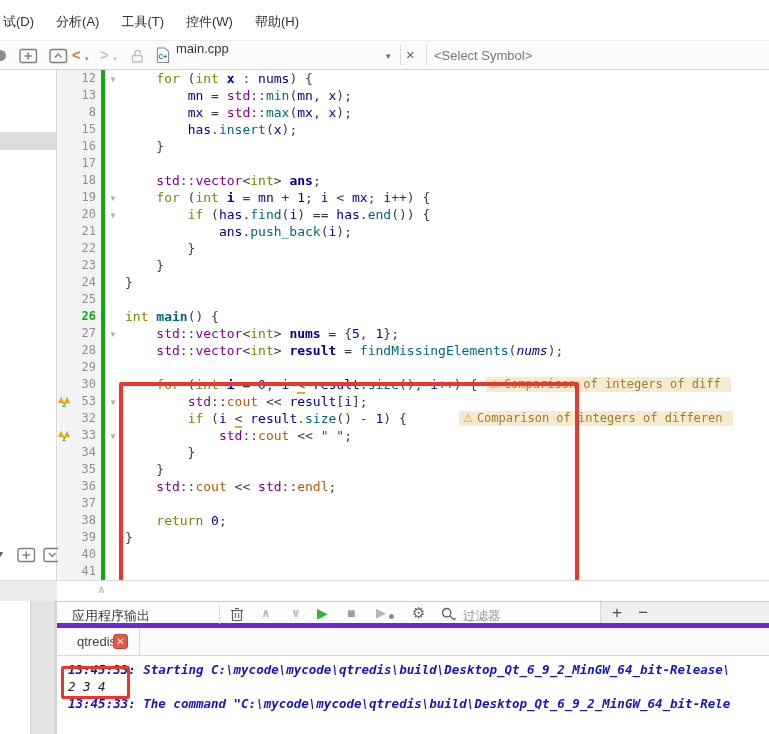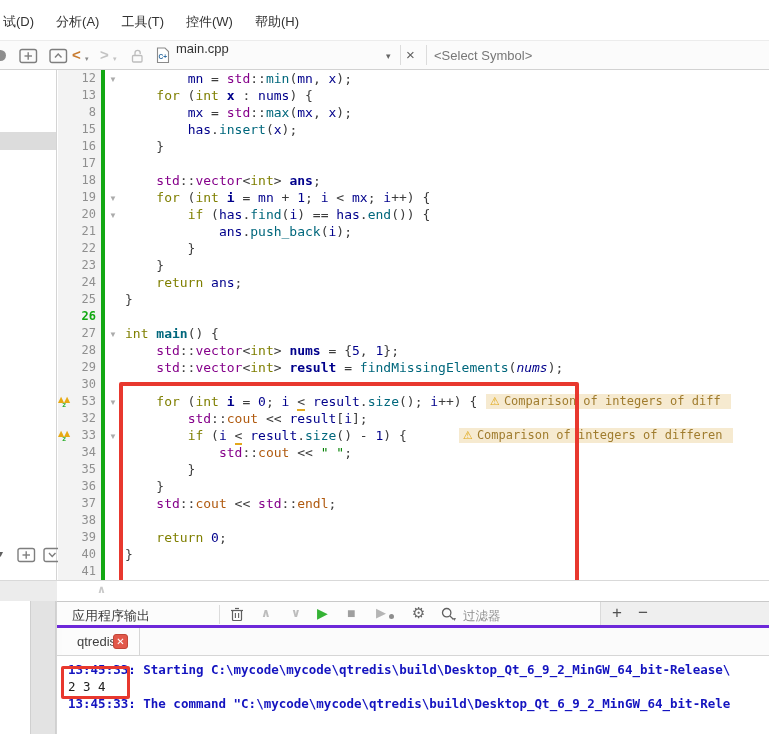--- a/index.html
+++ b/index.html
@@ -62,21 +62,21 @@
   .ann-text{color:#a07c2e;font-size:12px;font-family:"DejaVu Sans Mono","Liberation Mono",monospace;}
   .red-box-editor{position:absolute;left:119px;top:312px;width:452px;height:250px;
                   border:4px solid #e8382e;border-radius:2px;pointer-events:none;}
   
   .midstrip{position:absolute;left:0;top:580px;width:100%;height:21px;background:#fff;
             border-top:1px solid #d9d9d9;box-sizing:border-box;}
   .midstrip-left{position:absolute;left:0;top:0;width:57px;height:100%;background:#ececec;}
   .mid-chevron{position:absolute;left:97px;top:2px;font-size:11px;font-weight:bold;color:#c9c9c9;}
   
   .panel-header{position:absolute;left:0;top:601px;width:100%;height:27px;background:#fcfcfc;
-                border-top:1px solid #c9c9c9;border-bottom:3px solid #6d28d9;box-sizing:border-box;}
+                border-top:1px solid #c9c9c9;border-bottom:5px solid #6d28d9;box-sizing:border-box;}
   .panel-header>*{position:absolute;}
   .panel-title{left:72px;top:5px;font-size:13px;color:#404040;}
   .ph-sep{left:219px;top:3px;width:1px;height:19px;background:#dcdcdc;}
   .ph-trash{left:230px;top:5px;}
   .ph-up{left:261px;top:4px;font-size:12px;font-weight:bold;color:#bcbcbc;}
   .ph-down{left:291px;top:4px;font-size:12px;font-weight:bold;color:#bcbcbc;}
   .ph-play{left:317px;top:3px;font-size:14px;color:#35b335;}
   .ph-stop{left:347px;top:3px;font-size:14px;color:#9f9f9f;}
   .ph-bugplay{left:376px;top:3px;font-size:13px;color:#b5b5b5;}
   .ph-bugdot{left:389px;top:12px;width:5px;height:5px;border-radius:50%;background:#8d8d8d;}
@@ -89,21 +89,21 @@
   .ph-minus{position:absolute;left:37px;top:1px;font-size:17px;color:#4f4f4f;}
   .tab-row{position:absolute;left:0;top:628px;width:100%;height:28px;background:#fbfbfb;
            border-bottom:1px solid #d6d6d6;box-sizing:border-box;}
   .out-tab{position:absolute;left:62px;top:0;width:78px;height:27px;background:#fcfcfc;
            border-right:1px solid #d6d6d6;box-sizing:border-box;}
   .tab-label{position:absolute;left:15px;top:6px;font-size:13px;color:#404040;}
   .tab-close{position:absolute;left:51px;top:6px;width:15px;height:15px;background:#e2584a;
              border:1px solid #c14537;border-radius:3px;box-sizing:border-box;
              color:#fff;font-size:10px;font-weight:bold;text-align:center;line-height:13px;}
   .output{position:absolute;left:57px;top:656px;right:0;height:78px;background:#fff;
-          padding:5px 0 0 11px;box-sizing:border-box;}
+          padding:5px 0 0 11px;box-sizing:border-box;font-style:italic;}
   .out-line{height:17px;line-height:17px;white-space:pre;
             font-family:"DejaVu Sans Mono","Liberation Mono",monospace;font-size:12.5px;font-weight:bold;}
   .out-status{color:#1414c0;}
   .out-stdout{color:#202020;font-weight:normal;}
   .bl-strip{position:absolute;left:0;top:601px;width:57px;height:133px;background:#fff;
             border-right:1px solid #d4d4d4;box-sizing:border-box;}
   .bl-col{position:absolute;left:30px;top:0;width:26px;height:100%;background:#e3e3e3;
           border-left:1px solid #d0d0d0;border-right:1px solid #d0d0d0;box-sizing:border-box;}
   .red-box-output{position:absolute;left:61px;top:666px;width:63px;height:27px;
                   border:3px solid #e8382e;border-radius:2px;pointer-events:none;}
@@ -246,33 +246,32 @@
         <div class="fold-row"></div>
         <div class="fold-row"></div>
         <div class="fold-row"></div>
         <div class="fold-row"></div>
         <div class="fold-row"></div>
         <div class="fold-row"></div>
         <div class="fold-row"></div>
         <div class="fold-row"></div>
       </div>
     <div class="code-col" id="code-col">
+        <div class="code-row"><span class="tk-p">    </span><span class="tk-kw">for</span><span class="tk-p"> (</span><span class="tk-kw">int</span><span class="tk-p"> </span><span class="tk-varb">x</span><span class="tk-p"> : </span><span class="tk-var">nums</span><span class="tk-p">) {</span></div>
         <div class="code-row"><span class="tk-p">        </span><span class="tk-var">mn</span><span class="tk-p"> = </span><span class="tk-ns">std</span><span class="tk-p">::</span><span class="tk-fn">min</span><span class="tk-p">(</span><span class="tk-var">mn</span><span class="tk-p">, </span><span class="tk-var">x</span><span class="tk-p">);</span></div>
-        <div class="code-row"><span class="tk-p">    </span><span class="tk-kw">for</span><span class="tk-p"> (</span><span class="tk-kw">int</span><span class="tk-p"> </span><span class="tk-varb">x</span><span class="tk-p"> : </span><span class="tk-var">nums</span><span class="tk-p">) {</span></div>
         <div class="code-row"><span class="tk-p">        </span><span class="tk-var">mx</span><span class="tk-p"> = </span><span class="tk-ns">std</span><span class="tk-p">::</span><span class="tk-fn">max</span><span class="tk-p">(</span><span class="tk-var">mx</span><span class="tk-p">, </span><span class="tk-var">x</span><span class="tk-p">);</span></div>
         <div class="code-row"><span class="tk-p">        </span><span class="tk-var">has</span><span class="tk-p">.</span><span class="tk-fn">insert</span><span class="tk-p">(</span><span class="tk-var">x</span><span class="tk-p">);</span></div>
         <div class="code-row"><span class="tk-p">    }</span></div>
         <div class="code-row"></div>
         <div class="code-row"><span class="tk-p">    </span><span class="tk-ns">std</span><span class="tk-p">::</span><span class="tk-type">vector</span><span class="tk-p">&lt;</span><span class="tk-kw">int</span><span class="tk-p">&gt; </span><span class="tk-varb">ans</span><span class="tk-p">;</span></div>
         <div class="code-row"><span class="tk-p">    </span><span class="tk-kw">for</span><span class="tk-p"> (</span><span class="tk-kw">int</span><span class="tk-p"> </span><span class="tk-varb">i</span><span class="tk-p"> = </span><span class="tk-var">mn</span><span class="tk-p"> + </span><span class="tk-num">1</span><span class="tk-p">; </span><span class="tk-var">i</span><span class="tk-p"> &lt; </span><span class="tk-var">mx</span><span class="tk-p">; </span><span class="tk-var">i</span><span class="tk-p">++) {</span></div>
         <div class="code-row"><span class="tk-p">        </span><span class="tk-kw">if</span><span class="tk-p"> (</span><span class="tk-var">has</span><span class="tk-p">.</span><span class="tk-fn">find</span><span class="tk-p">(</span><span class="tk-var">i</span><span class="tk-p">) == </span><span class="tk-var">has</span><span class="tk-p">.</span><span class="tk-fn">end</span><span class="tk-p">()) {</span></div>
         <div class="code-row"><span class="tk-p">            </span><span class="tk-var">ans</span><span class="tk-p">.</span><span class="tk-fn">push_back</span><span class="tk-p">(</span><span class="tk-var">i</span><span class="tk-p">);</span></div>
         <div class="code-row"><span class="tk-p">        }</span></div>
         <div class="code-row"><span class="tk-p">    }</span></div>
-        <div class="code-row"><span class="tk-p">    </span><span class="tk-kw">return</span><span class="tk-p"> </span><span class="tk-var">ans</span><span class="tk-p">;</span></div>
         <div class="code-row"><span class="tk-p">}</span></div>
         <div class="code-row"></div>
         <div class="code-row"><span class="tk-kw">int</span><span class="tk-p"> </span><span class="tk-fnb">main</span><span class="tk-p">() {</span></div>
         <div class="code-row"><span class="tk-p">    </span><span class="tk-ns">std</span><span class="tk-p">::</span><span class="tk-type">vector</span><span class="tk-p">&lt;</span><span class="tk-kw">int</span><span class="tk-p">&gt; </span><span class="tk-varb">nums</span><span class="tk-p"> = {</span><span class="tk-num">5</span><span class="tk-p">, </span><span class="tk-num">1</span><span class="tk-p">};</span></div>
         <div class="code-row"><span class="tk-p">    </span><span class="tk-ns">std</span><span class="tk-p">::</span><span class="tk-type">vector</span><span class="tk-p">&lt;</span><span class="tk-kw">int</span><span class="tk-p">&gt; </span><span class="tk-varb">result</span><span class="tk-p"> = </span><span class="tk-fn">findMissingElements</span><span class="tk-p">(</span><span class="tk-vari">nums</span><span class="tk-p">);</span></div>
         <div class="code-row"></div>
         <div class="code-row"><span class="tk-p">    </span><span class="tk-kw">for</span><span class="tk-p"> (</span><span class="tk-kw">int</span><span class="tk-p"> </span><span class="tk-varb">i</span><span class="tk-p"> = </span><span class="tk-num">0</span><span class="tk-p">; </span><span class="tk-var">i</span><span class="tk-p"> </span><span class="tk-opw">&lt;</span><span class="tk-p"> </span><span class="tk-var">result</span><span class="tk-p">.</span><span class="tk-fn">size</span><span class="tk-p">(); </span><span class="tk-var">i</span><span class="tk-p">++) {</span><span class="annotation" style="left: 365px;"><span class="ann-icon">⚠</span><span class="ann-text">Comparison of integers of diff</span></span></div>
         <div class="code-row"><span class="tk-p">        </span><span class="tk-ns">std</span><span class="tk-p">::</span><span class="tk-glob">cout</span><span class="tk-p"> &lt;&lt; </span><span class="tk-var">result</span><span class="tk-p">[</span><span class="tk-var">i</span><span class="tk-p">];</span></div>
         <div class="code-row"><span class="tk-p">        </span><span class="tk-kw">if</span><span class="tk-p"> (</span><span class="tk-var">i</span><span class="tk-p"> </span><span class="tk-opw">&lt;</span><span class="tk-p"> </span><span class="tk-var">result</span><span class="tk-p">.</span><span class="tk-fn">size</span><span class="tk-p">() - </span><span class="tk-num">1</span><span class="tk-p">) {</span><span class="annotation" style="left: 338px;"><span class="ann-icon">⚠</span><span class="ann-text">Comparison of integers of differen</span></span></div>
         <div class="code-row"><span class="tk-p">            </span><span class="tk-ns">std</span><span class="tk-p">::</span><span class="tk-glob">cout</span><span class="tk-p"> &lt;&lt; </span><span class="tk-str">" "</span><span class="tk-p">;</span></div>

